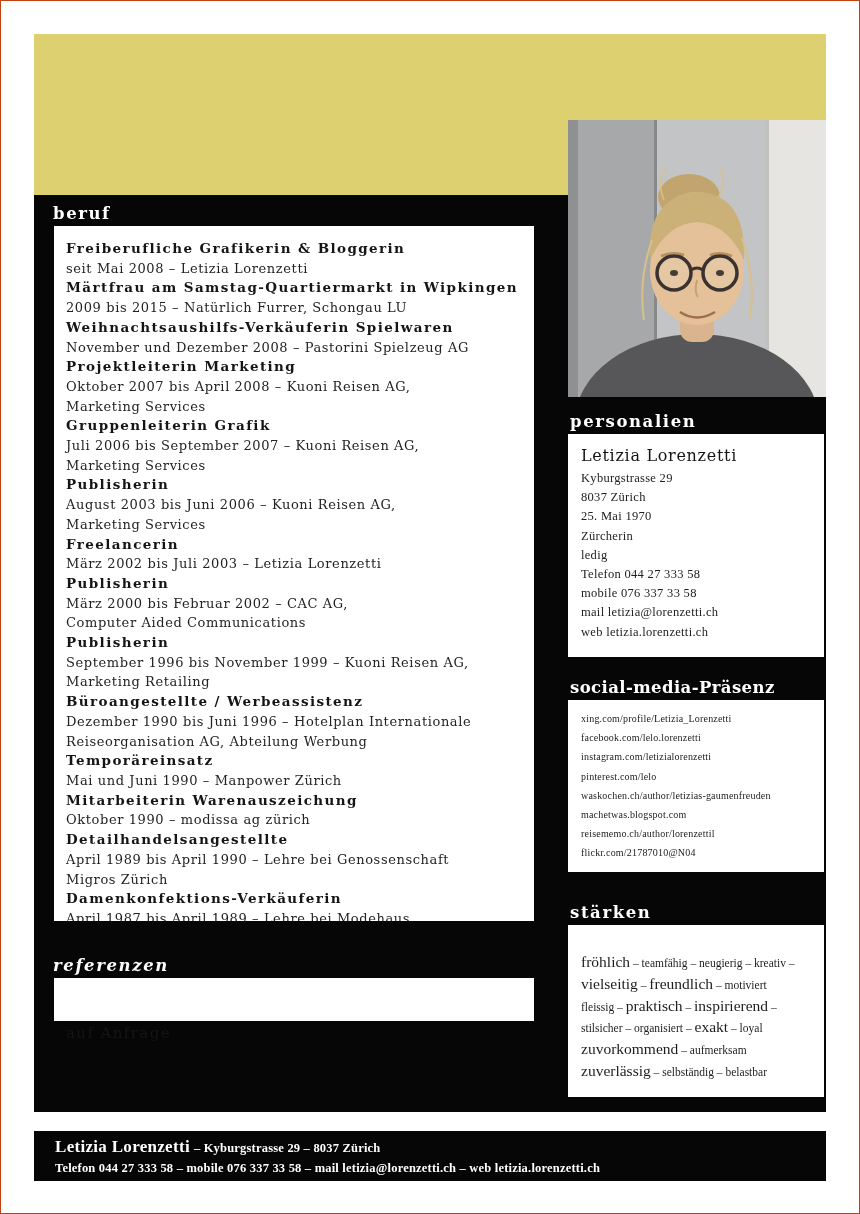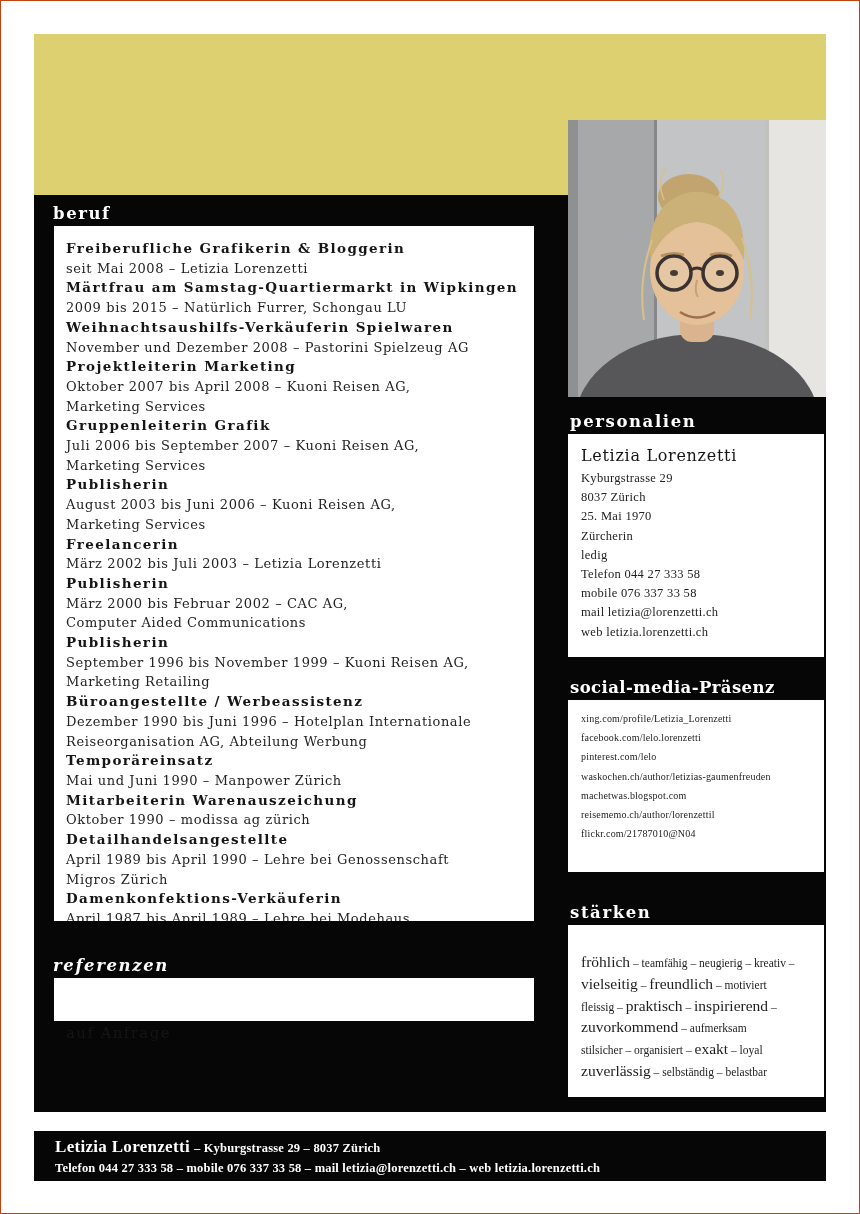--- a/index.html
+++ b/index.html
@@ -198,36 +198,37 @@
         <div class="pers-line">mail letizia@lorenzetti.ch</div>
         <div class="pers-line">web letizia.lorenzetti.ch</div>
       </div>
   </div>
 
   <div class="sec-heading" id="social-heading">social-media-Präsenz</div>
   <div class="white-box" id="social-box">
     <div id="social-lines">
         <div class="social-line">xing.com/profile/Letizia_Lorenzetti</div>
         <div class="social-line">facebook.com/lelo.lorenzetti</div>
+        <div class="social-line">instagram.com/letizialorenzetti</div>
         <div class="social-line">pinterest.com/lelo</div>
         <div class="social-line">waskochen.ch/author/letizias-gaumenfreuden</div>
         <div class="social-line">machetwas.blogspot.com</div>
         <div class="social-line">reisememo.ch/author/lorenzettil</div>
         <div class="social-line">flickr.com/21787010@N04</div>
       </div>
   </div>
 
   <div class="sec-heading" id="staerken-heading">stärken</div>
   <div class="white-box" id="staerken-box">
     <div id="staerken-lines">
         <div class="st-line"><span class="st-lg">fröhlich</span><span class="st-sep"> – </span><span class="st-sm">teamfähig</span><span class="st-sep"> – </span><span class="st-sm">neugierig</span><span class="st-sep"> – </span><span class="st-sm">kreativ</span><span class="st-sep"> –</span></div>
         <div class="st-line"><span class="st-lg">vielseitig</span><span class="st-sep"> – </span><span class="st-lg">freundlich</span><span class="st-sep"> – </span><span class="st-sm">motiviert</span></div>
         <div class="st-line"><span class="st-sm">fleissig</span><span class="st-sep"> – </span><span class="st-lg">praktisch</span><span class="st-sep"> – </span><span class="st-lg">inspirierend</span><span class="st-sep"> –</span></div>
+        <div class="st-line"><span class="st-sm">stilsicher</span><span class="st-sep"> – </span><span class="st-sm">organisiert</span><span class="st-sep"> – </span><span class="st-lg">exakt</span><span class="st-sep"> – </span><span class="st-sm">loyal</span></div>
         <div class="st-line"><span class="st-lg">zuvorkommend</span><span class="st-sep"> – </span><span class="st-sm">aufmerksam</span></div>
-        <div class="st-line"><span class="st-sm">stilsicher</span><span class="st-sep"> – </span><span class="st-sm">organisiert</span><span class="st-sep"> – </span><span class="st-lg">exakt</span><span class="st-sep"> – </span><span class="st-sm">loyal</span></div>
         <div class="st-line"><span class="st-lg">zuverlässig</span><span class="st-sep"> – </span><span class="st-sm">selbständig</span><span class="st-sep"> – </span><span class="st-sm">belastbar</span></div>
       </div>
   </div>
 
   <div class="footer-bar">
     <div class="footer-line1">
       <span class="footer-name">Letizia Lorenzetti</span>
       <span class="footer-rest">– Kyburgstrasse 29 – 8037 Zürich</span>
     </div>
     <div class="footer-line2">Telefon 044 27 333 58 – mobile 076 337 33 58 – mail letizia@lorenzetti.ch – web letizia.lorenzetti.ch</div>

